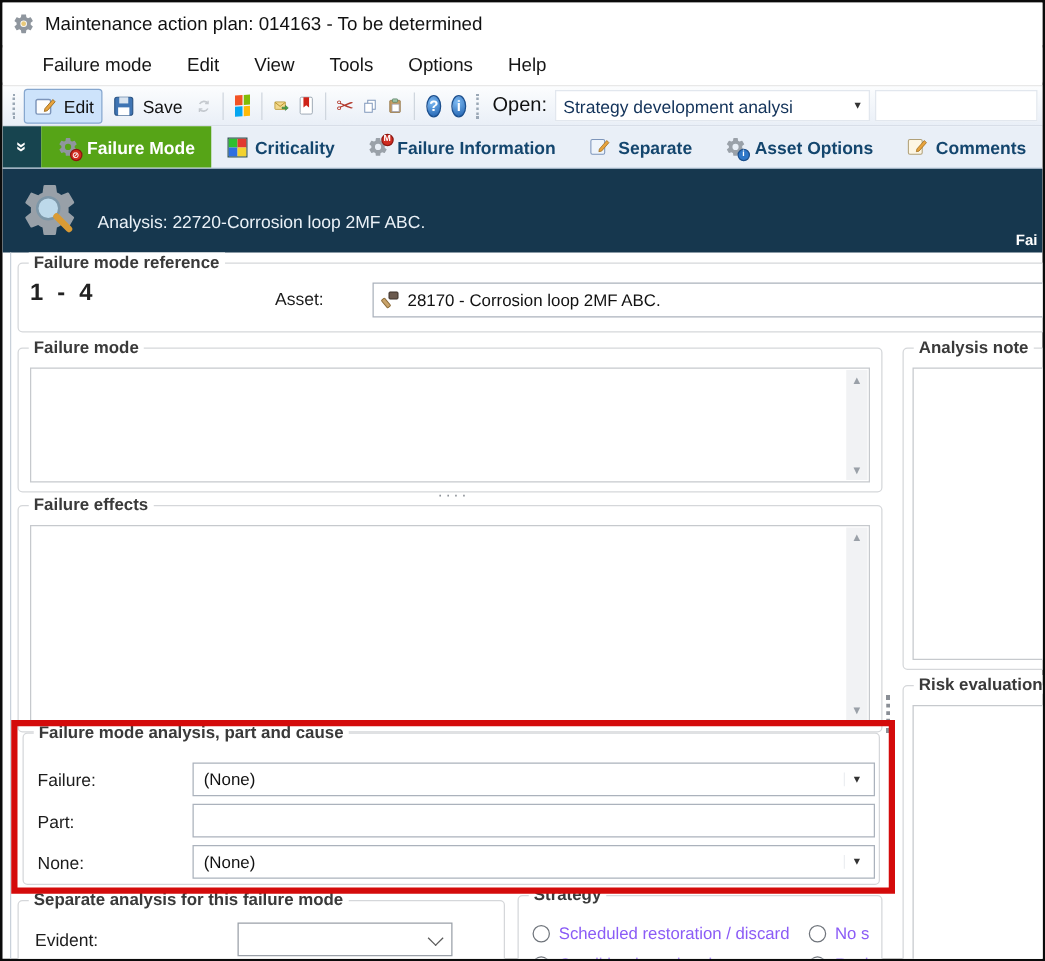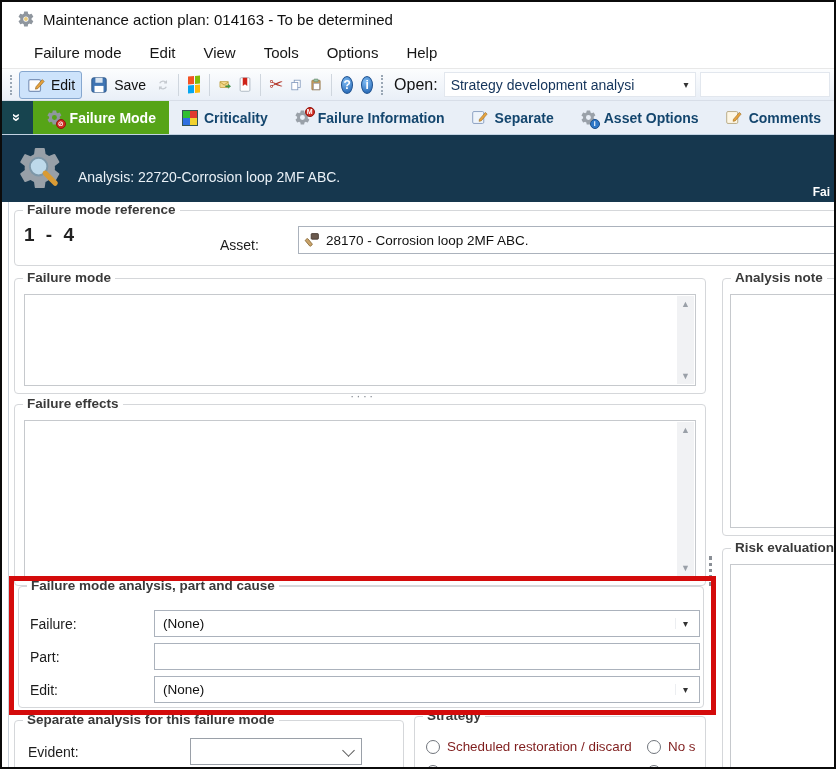--- a/index.html
+++ b/index.html
@@ -3,21 +3,21 @@
 <meta charset="utf-8">
 <style>
   * { box-sizing: border-box; margin: 0; padding: 0; }
   html,body { width: 836px; height: 769px; background:#fff; }
   body { font-family: "Liberation Sans", "DejaVu Sans", sans-serif; color:#1a1a1a; }
   .window { position:relative; width:836px; height:769px; border:2px solid #0b0b0b;
             background:#fff; overflow:hidden; }
 
   
   .titlebar { position:absolute; left:0; top:0; width:100%; height:34px; background:#fff;
-              display:flex; align-items:center; padding-left:15px; gap:8px; }
+              display:flex; align-items:center; padding-left:8px; gap:8px; }
   .title-text { font-size:15px; color:#111; }
 
   
   .menubar { position:absolute; left:0; top:36px; width:100%; height:28px; background:#fff;
              display:flex; align-items:center; padding-left:20px; gap:4px; }
   .menu-item { font-size:15px; color:#161616; padding:3px 12px; cursor:default; }
 
   
   .toolbar { position:absolute; left:0; top:66px; width:100%; height:33px;
              background:linear-gradient(#fcfdfe,#e9eff7); border-top:1px solid #e8e8e8;
@@ -87,21 +87,21 @@
   .combo .arrow-zone { margin-left:auto; margin-right:-4px; width:20px; text-align:center;
                        font-size:10px; color:#333; border-left:1px solid #eceef1; }
   .plain-input { position:absolute; background:#fff; border:1px solid #abb2bc; font-size:13.5px;
                  padding:0 8px; font-family:inherit; }
   .chevron { width:9px; height:9px; border-right:1.6px solid #5a5a5a; border-bottom:1.6px solid #5a5a5a;
              transform:rotate(45deg); margin-left:auto; margin-top:-3px; }
   .asset-field { position:absolute; background:#fff; border:1px solid #abb2bc; display:flex;
                  align-items:center; gap:6px; padding:0 5px; font-size:13.5px; color:#111; }
   .h-splitter { position:absolute; font-size:13px; color:#8a8f96; letter-spacing:2px; }
   .v-gripper { position:absolute; width:3px; border-left:3px dotted #8a8f96; }
-  .radio-row { position:absolute; display:flex; align-items:center; gap:7px; font-size:13.4px; color:#7f1d1d;text-align:right; }
+  .radio-row { position:absolute; display:flex; align-items:center; gap:7px; font-size:13.4px; color:#8b5cf6;text-align:right; }
   .radio { width:14px; height:14px; border:1px solid #70757c; border-radius:50%; background:#fff; flex:0 0 auto; }
   .highlight-box { position:absolute; left:7px; top:574px; width:707px; height:139px;
                    border:5px solid #d40b0b; z-index:50; pointer-events:none; }
   .range-text { position:absolute; font-size:19px; font-weight:bold; color:#222; letter-spacing:3px; }
   svg { display:block; }
 </style>
 </head>
 <body>
 
 <svg width="0" height="0" style="position:absolute">
@@ -309,21 +309,21 @@
     <span class="banner-sub">Analysis: 22720-Corrosion loop 2MF ABC.</span>
     <span class="banner-corner">Fai</span>
   </div>
 
   <div class="content-edge"></div>
 
   <div class="group" style="left:12px; top:208px; width:832px; height:56px;">
     <span class="group-title">Failure mode reference</span>
   </div>
   <span class="range-text" style="left:22px; top:222px;">1 - 4</span>
-  <span class="field-label" style="left:218px; top:229px;margin-top:6px;">Asset:</span>
+  <span class="field-label" style="left:218px; top:229px;">Asset:</span>
   <div class="asset-field" style="left:296px; top:224px; width:546px; height:28px;">
     <span>
       <svg width="16" height="16" viewBox="0 0 20 20">
           <rect x="9" y="2" width="9" height="7" rx="1" fill="#6b5a4e" stroke="#3d3128"></rect>
           <rect x="4" y="8" width="4" height="10" rx="1" transform="rotate(-40 6 13)" fill="#c9a36a" stroke="#8a6b3a"></rect>
         </svg>
     </span>
     <span>28170 - Corrosion loop 2MF ABC.</span>
   </div>
 
@@ -368,21 +368,21 @@
   <div class="group" style="left:16px; top:584px; width:686px; height:122px;">
     <span class="group-title">Failure mode analysis, part and cause</span>
   </div>
   <span class="field-label" style="left:28px; top:614px;">Failure:</span>
   <div class="combo" style="left:152px; top:608px; width:546px; height:27px;">
     <span>(None)</span>
     <span class="arrow-zone">▾</span>
   </div>
   <span class="field-label" style="left:28px; top:647px;text-align:center;">Part:</span>
   <input class="plain-input" style="left: 152px; top: 641px; width: 546px; height: 27px;" value="">
-  <span class="field-label" style="left:28px; top:680px;">Edit:</span>
+  <span class="field-label" style="left:28px; top:680px;">None:</span>
   <div class="combo" style="left:152px; top:674px; width:546px; height:27px;">
     <span>(None)</span>
     <span class="arrow-zone">▾</span>
   </div>
 
   <div class="highlight-box"></div>
 
   <div class="group" style="left:12px; top:718px; width:390px; height:70px;">
     <span class="group-title">Separate analysis for this failure mode</span>
   </div>

